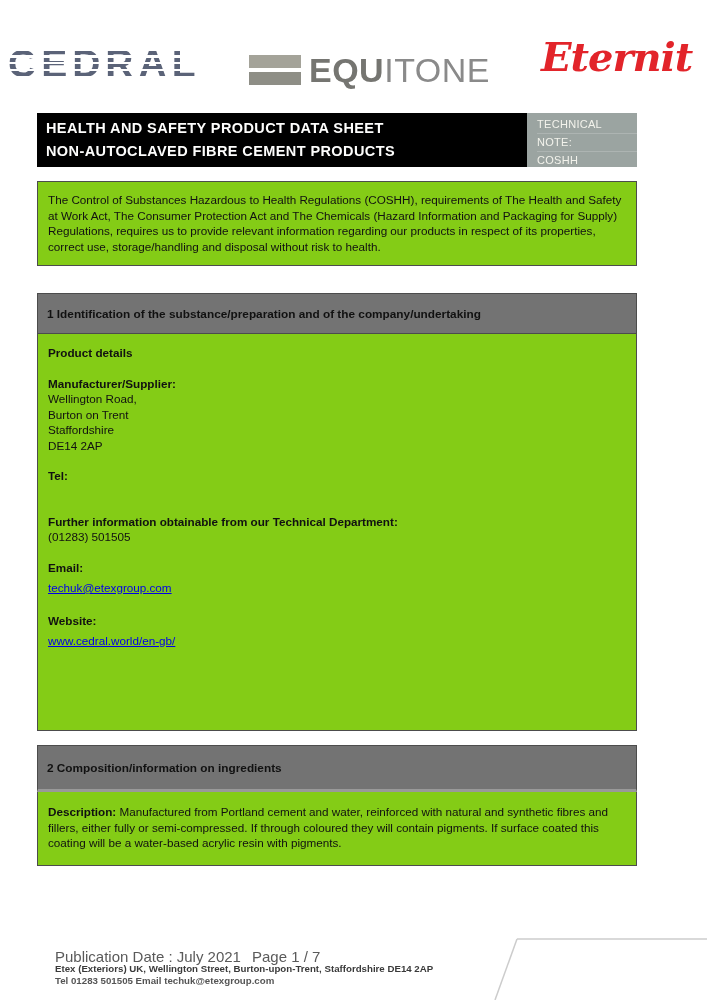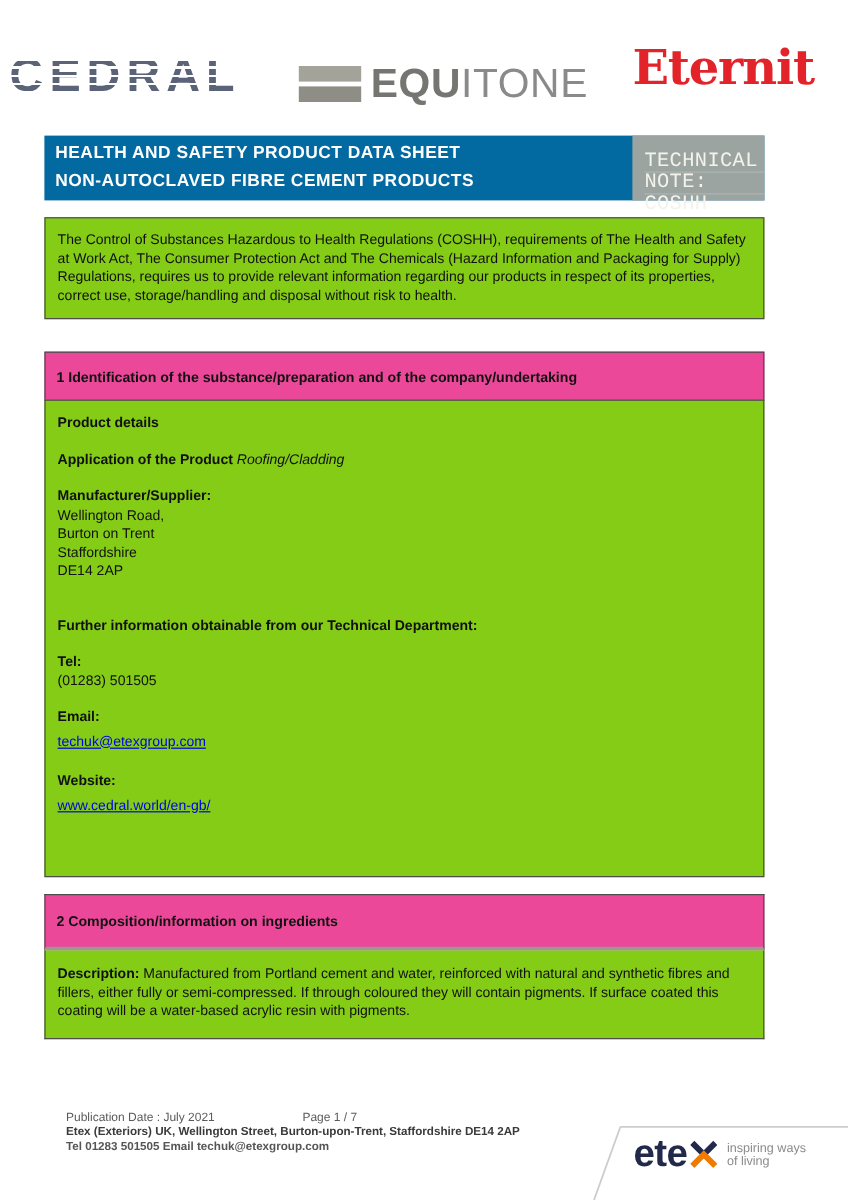--- a/index.html
+++ b/index.html
@@ -11,57 +11,57 @@
   .cedral { position:absolute; left:8px; top:44px; font-weight:bold; font-size:39px;
             letter-spacing:5px; color:#5b6378; line-height:1; }
   .cedral .stripes { position:absolute; inset:0; pointer-events:none;
             background:repeating-linear-gradient(to bottom, transparent 0 4.6px, #ffffff 4.6px 6.8px); }
   .equitone { position:absolute; left:249px; top:53px; display:flex; align-items:center; gap:8px; }
   .eqbars { display:flex; flex-direction:column; gap:4px; }
   .eqbar1 { width:52px; height:13px; background:#a4a399; }
   .eqbar2 { width:52px; height:13px; background:#8e8e86; }
   .eqtext { font-size:34px; line-height:1; color:#8a8a8a; letter-spacing:0.5px; }
   .eqtext .bld { font-weight:bold; color:#757571; }
-  .eternit { position:absolute; left:527px; top:33px; font-family:"DejaVu Serif", serif;
-             font-weight:bold; font-size:40px; color:#e2242a; letter-spacing:-1px; }
+  .eternit { position:absolute; left:541px; top:33px; font-family:"DejaVu Serif", serif;
+             font-style:italic; font-weight:bold; font-size:40px; color:#e2242a; letter-spacing:-1px; }
 
   
   .titlebar { position:absolute; left:37px; top:113px; width:600px; height:54px;
-              background:#0369a1; display:flex; }
+              background:#000000; display:flex; }
   .tb-left { flex:1; padding:4px 0 4px 9px; display:flex; flex-direction:column; justify-content:space-around; }
   .tb-line { color:#fdfdfc; font-weight:bold; font-size:14.5px; letter-spacing:0.4px; line-height:1; }
-  .tb-note { width:110px; background:#9ba4a1; color:#f3f3ec; font-size:17px;
-             padding:13px 0 0 10px; letter-spacing:0.3px;font-family:Liberation Mono, monospace; }
+  .tb-note { width:110px; background:#9ba4a1; color:#f3f3ec; font-size:11px;
+             padding:3px 0 0 10px; letter-spacing:0.3px; }
   .tb-note div { line-height:17px; border-bottom:1px solid rgba(255,255,255,0.18); }
   .tb-note div:last-child { border-bottom:none; }
 
   
   .box { position:absolute; left:37px; width:600px; border:1px solid #4c4c4c; background:#84cc16; }
   .intro { top:181px; height:85px; padding:10px 10px; font-size:11.7px; line-height:15.5px; }
 
   .sechead { position:absolute; left:37px; width:600px; border:1px solid #4c4c4c;
              display:flex; align-items:center; padding-left:9px;
-             font-weight:bold; font-size:11.8px; background:#ec4899; }
+             font-weight:bold; font-size:11.8px; background:#737373; }
   .s1head { top:293px; height:41px; }
   .s1body { top:333px; height:398px; padding:11px 10px; font-size:11.7px; line-height:15.5px; }
   .s2head { top:745px; height:47px; border-bottom:3px solid #999; }
   .s2body { top:792px; height:74px; border-top:none; padding:12px 10px; font-size:11.7px; line-height:15.5px; }
 
   p { margin:0; }
   .b { font-weight:bold; }
   .it { font-style:italic; }
   .gap5  { margin-top:5px; }
   .gap15 { margin-top:15px; }
   .gap17 { margin-top:17px; }
   .gap30 { margin-top:30px; }
   a.lnk { color:#0000e8; text-decoration:underline; }
 
   
   .footer { position:absolute; left:55px; top:926px; width:430px; }
-  .f1 { position:relative; font-size:10px; color:#5a5a5a; line-height:12px; }
+  .f1 { position:relative; font-size:15px; color:#5a5a5a; line-height:12px;margin-top:25px; }
   .f1 .pg { position:absolute; left:197px; top:0; }
   .f2 { font-size:9.7px; font-weight:bold; color:#3a3a3a; line-height:12px; }
   .f3 { font-size:9.7px; font-weight:bold; color:#555; line-height:12px; }
 
   
   .corner { position:absolute; right:0; bottom:0; width:218px; height:63px; }
   .etexlogo { position:absolute; left:528px; top:949px; display:flex; align-items:center; gap:8px; }
   .etexword { font-size:32px; font-weight:bold; color:#212a4b; line-height:0.8; letter-spacing:-0.5px; }
   .tagline { font-size:10.5px; color:#8b8b8b; line-height:11.5px; padding-top:2px; }
 </style>
@@ -102,31 +102,30 @@
   <div class="box intro">
     <p>The Control of Substances Hazardous to Health Regulations (COSHH), requirements of The Health and Safety at Work Act, The Consumer Protection Act and The Chemicals (Hazard Information and Packaging for Supply) Regulations, requires us to provide relevant information regarding our products in respect of its properties, correct use, storage/handling and disposal without risk to health.</p>
   </div>
 
   <div class="sechead s1head">
     <span>1 Identification of the substance/preparation and of the company/undertaking</span>
   </div>
   <div class="box s1body">
     <p class="b">Product details</p>
 
-    <p class="gap15"><span class="b">Application of the Product</span><span> </span><span class="it">Roofing/Cladding</span></p>
 
     <p class="b gap15">Manufacturer/Supplier:</p>
     <p>Wellington Road,</p>
     <p>Burton on Trent</p>
     <p>Staffordshire</p>
     <p>DE14 2AP</p>
 
+    <p class="b gap15">Tel:</p>
+
     <p class="b gap30">Further information obtainable from our Technical Department:</p>
-
-    <p class="b gap15">Tel:</p>
     <p>(01283) 501505</p>
 
     <p class="b gap15">Email:</p>
     <p class="gap5"><a class="lnk" href="#">techuk@etexgroup.com</a></p>
 
     <p class="b gap17">Website:</p>
     <p class="gap5"><a class="lnk" href="#">www.cedral.world/en-gb/</a></p>
   </div>
 
   <div class="sechead s2head">
@@ -143,25 +142,14 @@
     </div>
     <div class="f2">Etex (Exteriors) UK, Wellington Street, Burton-upon-Trent, Staffordshire DE14 2AP</div>
     <div class="f3">Tel 01283 501505 Email techuk@etexgroup.com</div>
   </div>
 
   <svg class="corner" viewBox="0 0 218 63" aria-hidden="true">
     <polygon points="28,2 218,2 218,63 6,63" fill="#ffffff"></polygon>
     <line x1="28" y1="2" x2="218" y2="2" stroke="#cccccc" stroke-width="1.5"></line>
     <line x1="28" y1="2" x2="6" y2="63" stroke="#cccccc" stroke-width="1.5"></line>
   </svg>
-  <div class="etexlogo">
-    <span class="etexword">ete</span>
-    <svg width="23" height="26" viewBox="0 0 24 26" style="margin-left:-6px;">
-      <path d="M2 3 L12 13 L22 3" fill="none" stroke="#212a4b" stroke-width="5"></path>
-      <path d="M2 23 L12 13 L22 23" fill="none" stroke="#ef7c00" stroke-width="5"></path>
-    </svg>
-    <div class="tagline">
-      <div>inspiring ways</div>
-      <div>of living</div>
-    </div>
-  </div>
 
 </div>
 
 </body></html>

